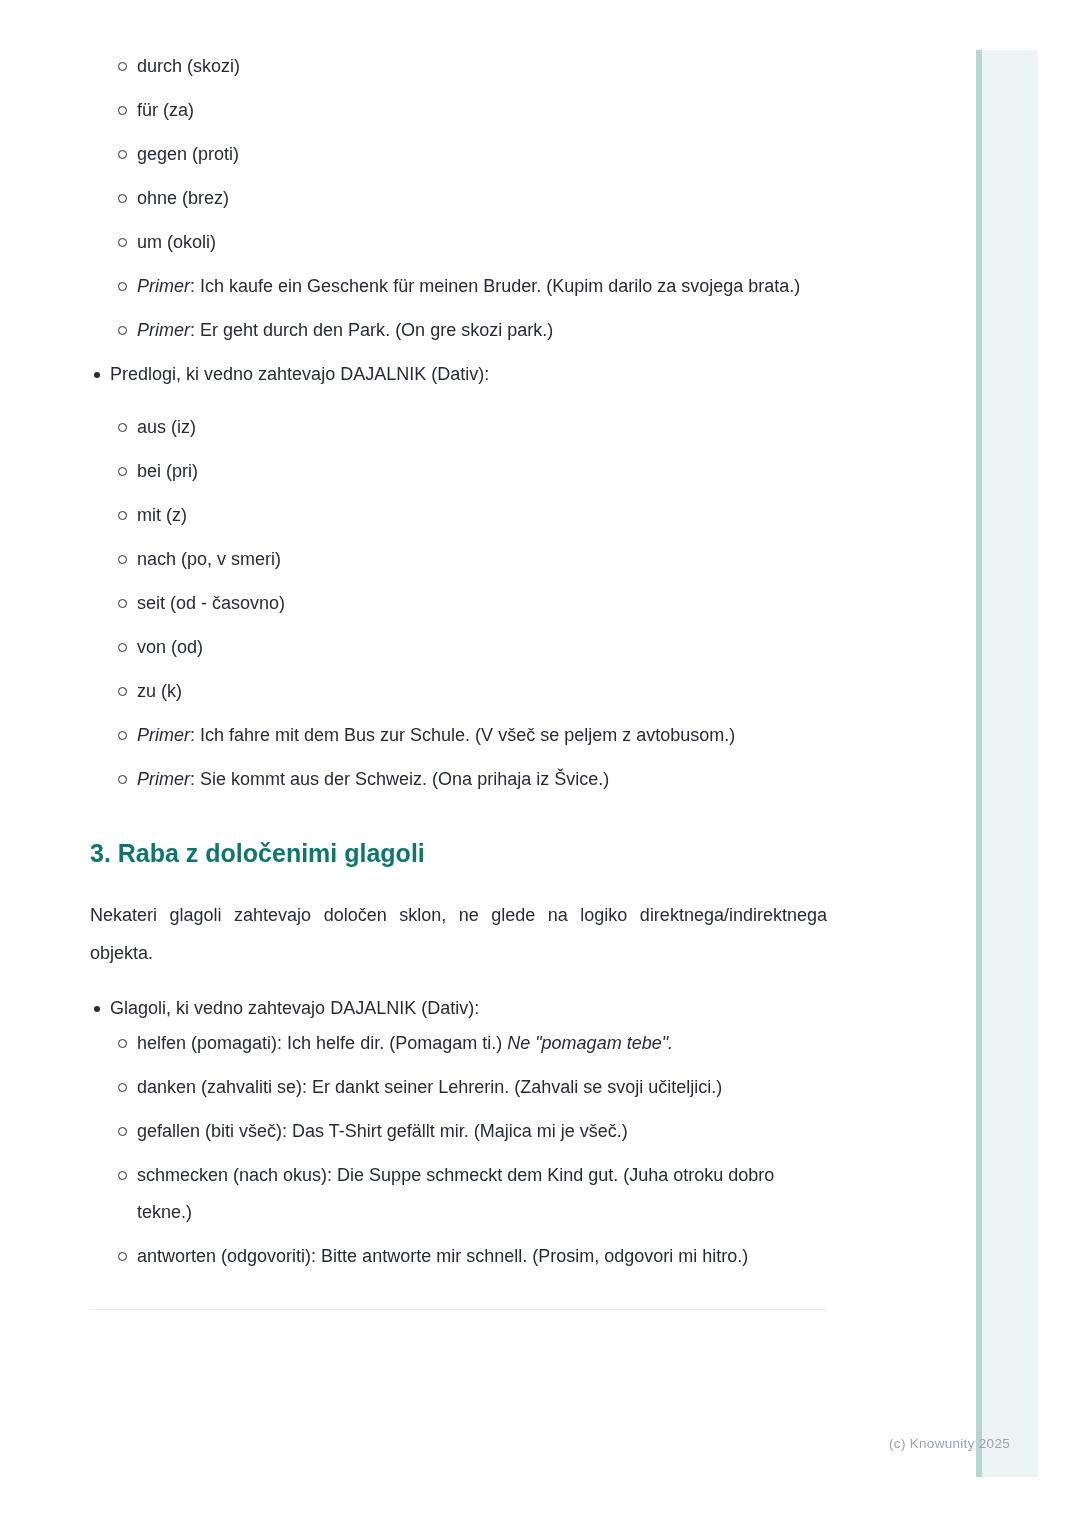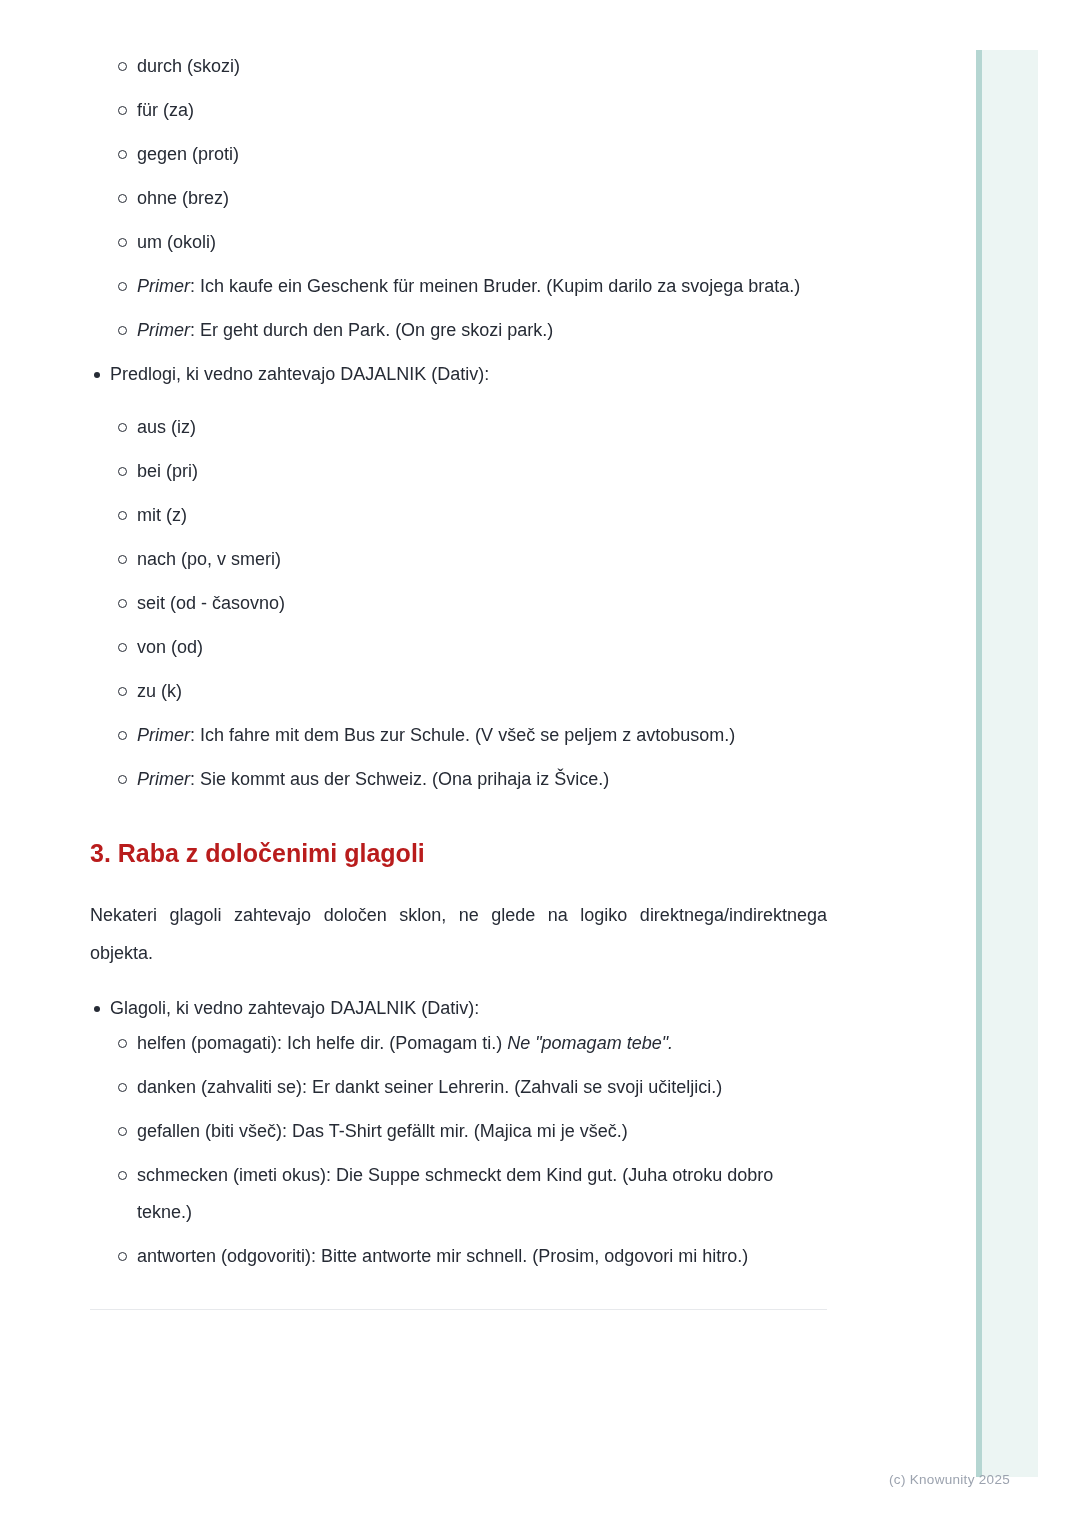--- a/index.html
+++ b/index.html
@@ -24,32 +24,32 @@
   }
   .li.lvl1{padding-left:20px;font-weight:700;}
   .li.lvl1 .marker{
     position:absolute;left:4px;top:16px;width:6px;height:6px;
     border-radius:50%;background:#262b35;
   }
   .b{font-weight:400;}
   .i{font-style:italic;}
   .gap-before-dativ{margin-bottom:16px;}
   .section-heading{
-    color:#b91c1c;font-size:25px;font-weight:700;line-height:34px;
+    color:#0f766e;font-size:25px;font-weight:700;line-height:34px;
     margin:38px 0 0 0;
   }
   .paragraph{
     margin-top:26px;line-height:38px;text-align:justify;
   }
   .verbs-header{margin-top:15px;margin-bottom:0;}
   .verbs-list .li:first-child{margin-top:-2px;}
   .divider{height:1px;background:#e7e9ec;margin-top:34px;width:737px;}
   .footer-credit{
     position:absolute;top:1436px;right:70px;z-index:3;
-    font-size:13.5px;color:#9ca3af;letter-spacing:.3px;margin-top:36px;
+    font-size:13.5px;color:#9ca3af;letter-spacing:.3px;
   }
   .list{display:block;}
 </style>
 </head>
 <body>
 
 <div class="side-stripe"></div>
 
 <div class="content">
 
@@ -86,21 +86,21 @@
 
   <div class="li lvl1 verbs-header">
     <span class="marker"></span>
     <span class="txt"><span class="b">Glagoli, ki vedno zahtevajo DAJALNIK (Dativ):</span></span>
   </div>
 
   <div class="list verbs-list">
       <div class="li lvl2"><span class="marker"></span><span class="txt"><span class="b">helfen</span><span> (pomagati): Ich helfe </span><span class="b">dir</span><span>. (Pomagam ti.) </span><span class="i">Ne "pomagam tebe".</span></span></div>
       <div class="li lvl2"><span class="marker"></span><span class="txt"><span class="b">danken</span><span> (zahvaliti se): Er dankt </span><span class="b">seiner Lehrerin</span><span>. (Zahvali se svoji učiteljici.)</span></span></div>
       <div class="li lvl2"><span class="marker"></span><span class="txt"><span class="b">gefallen</span><span> (biti všeč): Das T-Shirt gefällt </span><span class="b">mir</span><span>. (Majica mi je všeč.)</span></span></div>
-      <div class="li lvl2"><span class="marker"></span><span class="txt"><span class="b">schmecken</span><span> (imeti okus): Die Suppe schmeckt </span><span class="b">dem Kind</span><span> gut. (Juha otroku dobro tekne.)</span></span></div>
+      <div class="li lvl2"><span class="marker"></span><span class="txt"><span class="b">schmecken</span><span> (nach okus): Die Suppe schmeckt </span><span class="b">dem Kind</span><span> gut. (Juha otroku dobro tekne.)</span></span></div>
       <div class="li lvl2"><span class="marker"></span><span class="txt"><span class="b">antworten</span><span> (odgovoriti): Bitte antworte </span><span class="b">mir</span><span> schnell. (Prosim, odgovori mi hitro.)</span></span></div>
     </div>
 
   <div class="divider"></div>
 
 </div>
 
 <div class="footer-credit">(c) Knowunity 2025</div>
 
 </body></html>

